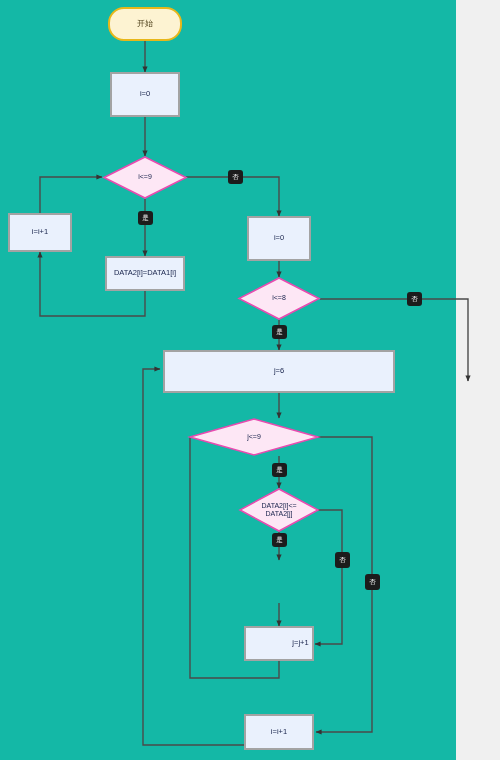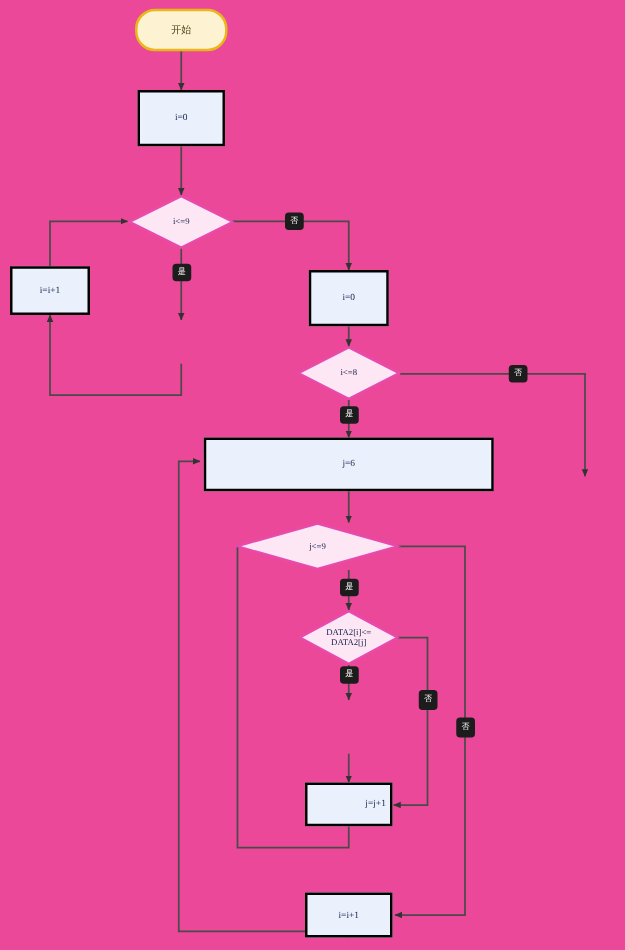--- a/index.html
+++ b/index.html
@@ -9,44 +9,43 @@
     background: #f0f0f0;
   }
   body {
     width: 500px;
     height: 760px;
     overflow: hidden;
     font-family: "Liberation Sans", "DejaVu Sans", sans-serif;
   }
   #canvas {
     position: relative;
-    width: 500px;
+    width: 456px;
     height: 760px;
-    background: #ec4899;
-    font-family: Liberation Serif, serif;
+    background: #14b8a6;
   }
   #edges {
     position: absolute;
     left: 0;
     top: 0;
     width: 500px;
     height: 760px;
   }
   .node {
     position: absolute;
     box-sizing: border-box;
     display: flex;
     align-items: center;
     justify-content: center;
     text-align: center;
     line-height: 1.15;
   }
   .node-process {
     background: #eaf1fd;
-    border: 2px solid #000000;
+    border: 2px solid #a3a3a3;
     color: #16214a;
     font-size: 7.5px;
   }
   .node-terminator {
     background: #fdf3d2;
     border: 2px solid #e8b71a;
     color: #4a3c16;
     font-size: 8px;
     border-radius: 16px;
   }
@@ -158,20 +157,23 @@
   </div>
 
   <div class="edge-label" style="left:138px; top:211px; width:15px; height:14px;">
     <span>是</span>
   </div>
 
   <div class="node node-process" style="left:8px; top:213px; width:64px; height:39px;">
     <span>i=i+1</span>
   </div>
 
+  <div class="node node-process" style="left:105px; top:256px; width:80px; height:35px;">
+    <span>DATA2[i]=DATA1[i]</span>
+  </div>
 
   <div class="node node-process" style="left:247px; top:216px; width:64px; height:45px;">
     <span>i=0</span>
   </div>
 
   <div class="node-decision-wrap" style="left:238px; top:277px; width:82px; height:43px;">
     <svg width="82" height="43">
       <polygon points="41,1 81,21.5 41,42 1,21.5" fill="#fde7f5" stroke="#e84bb0" stroke-width="1.6"></polygon>
     </svg>
     <div class="node-decision-label">i&lt;=8</div>

